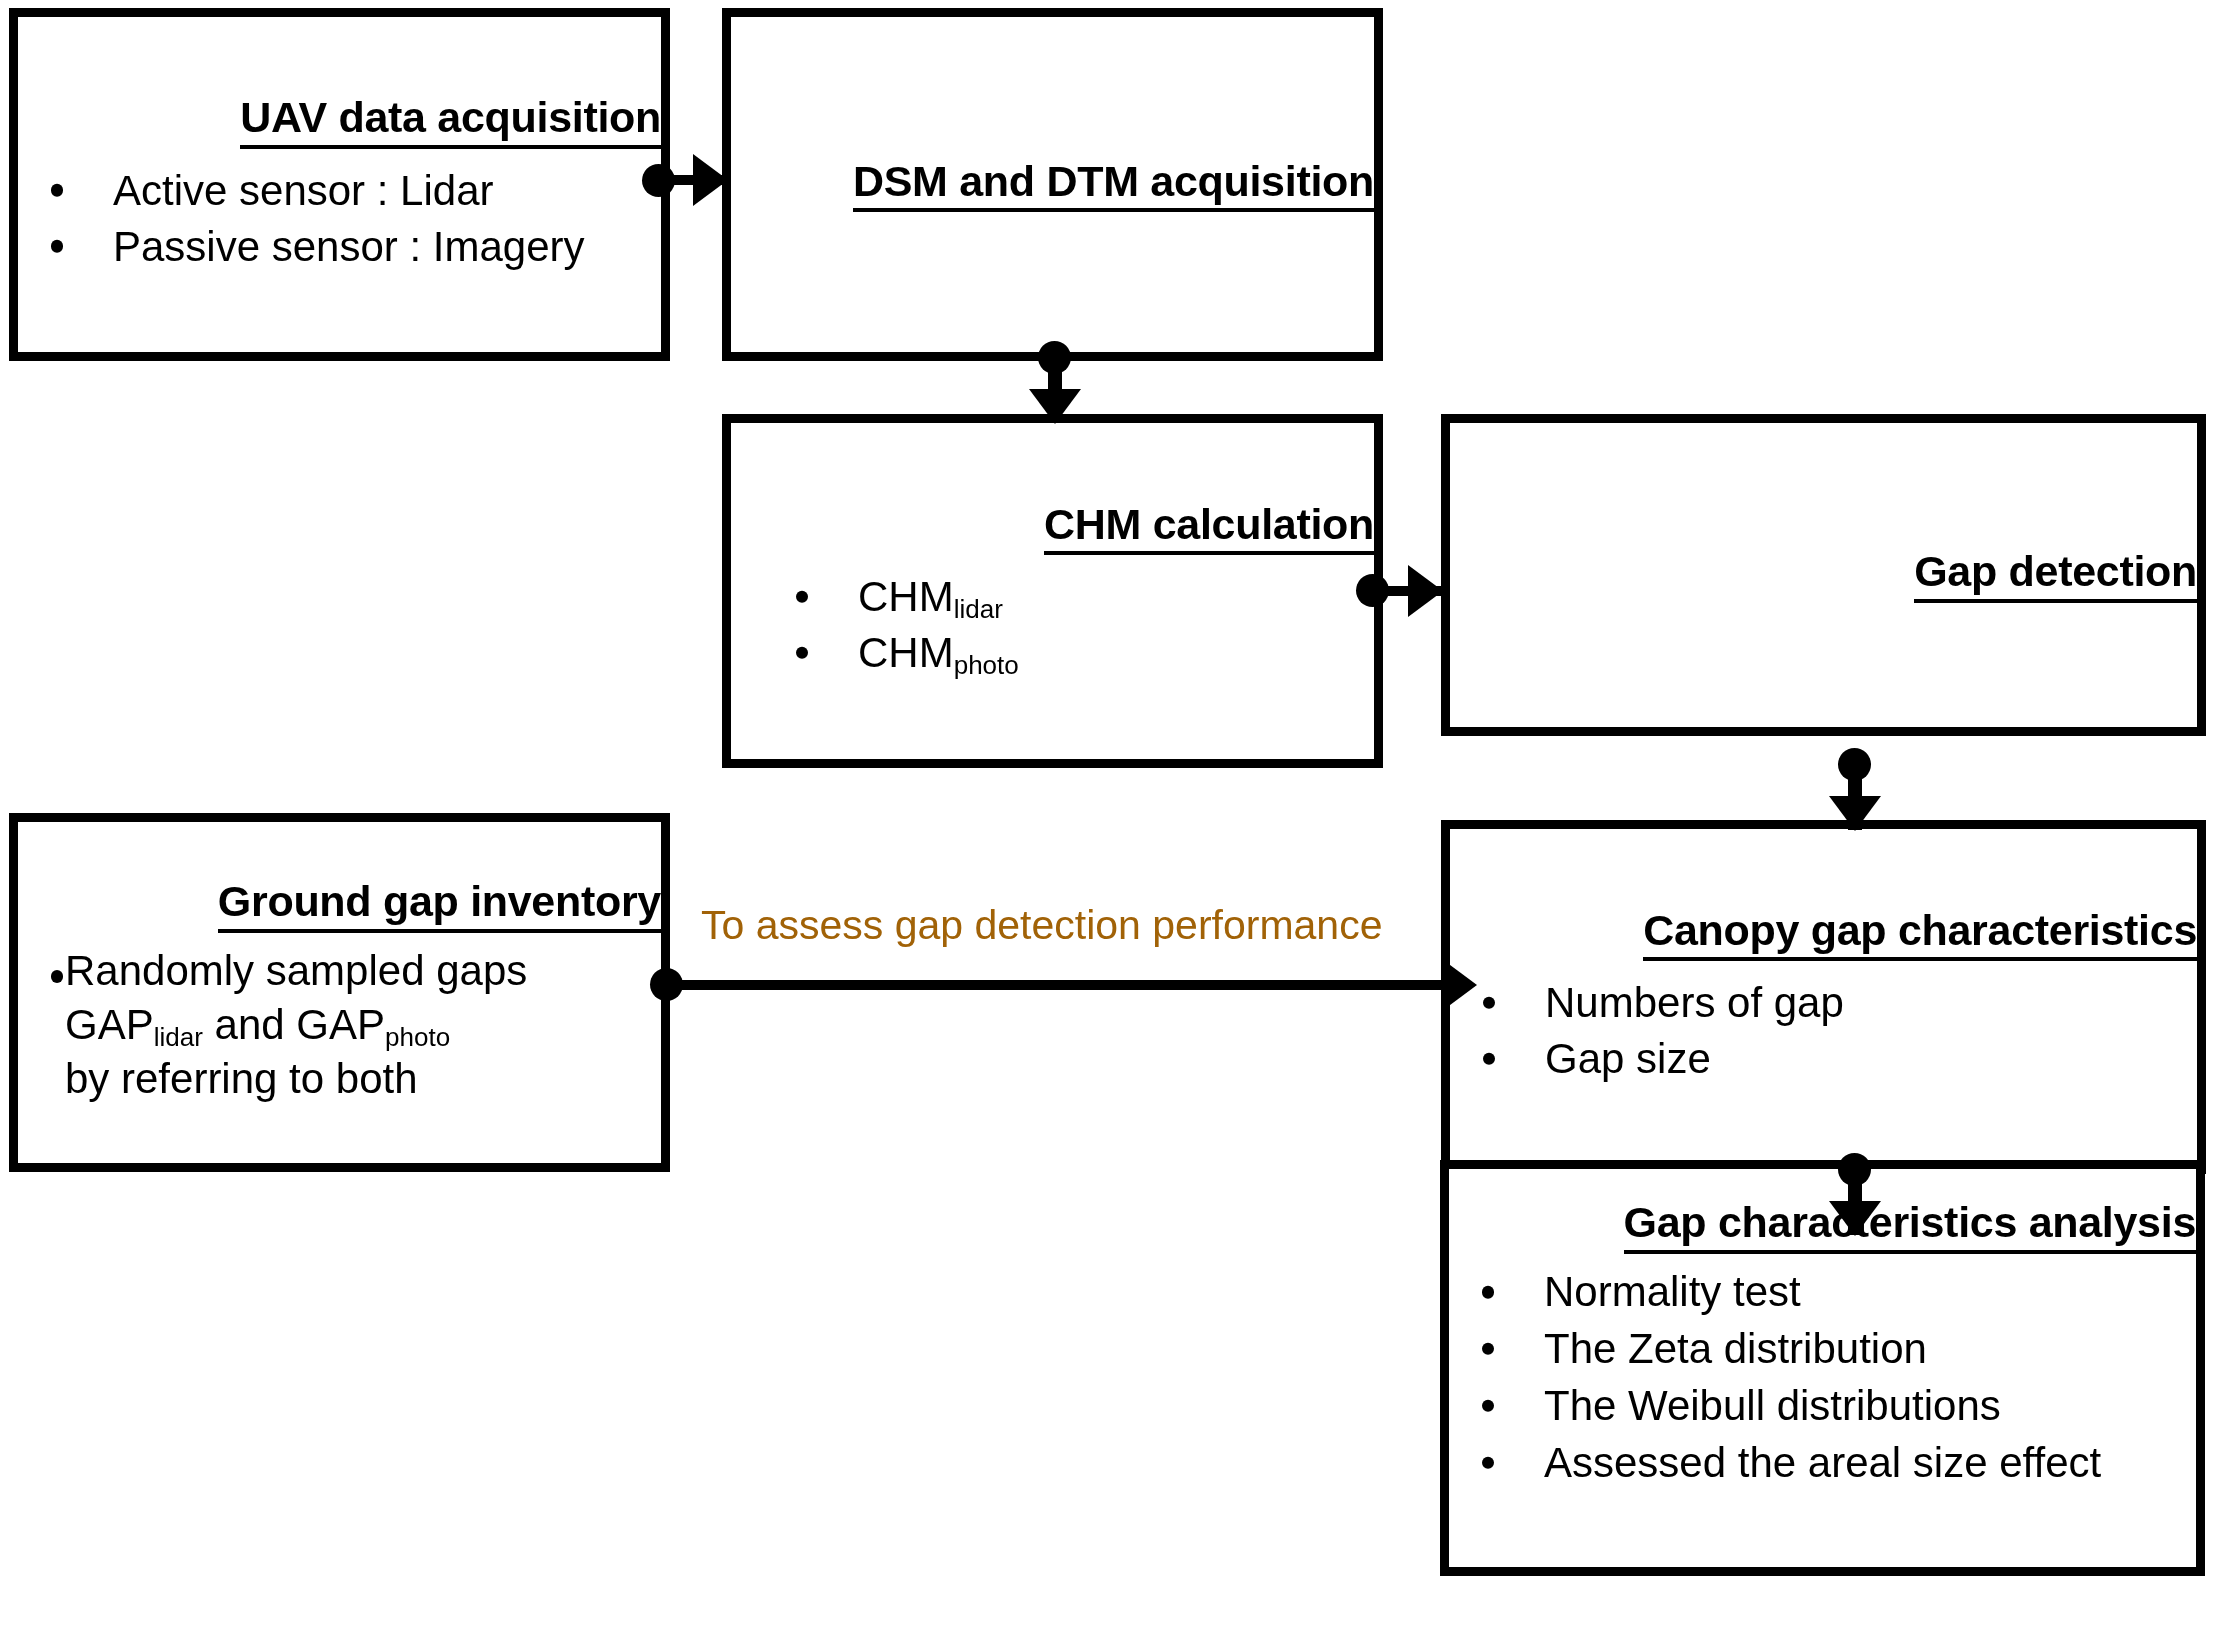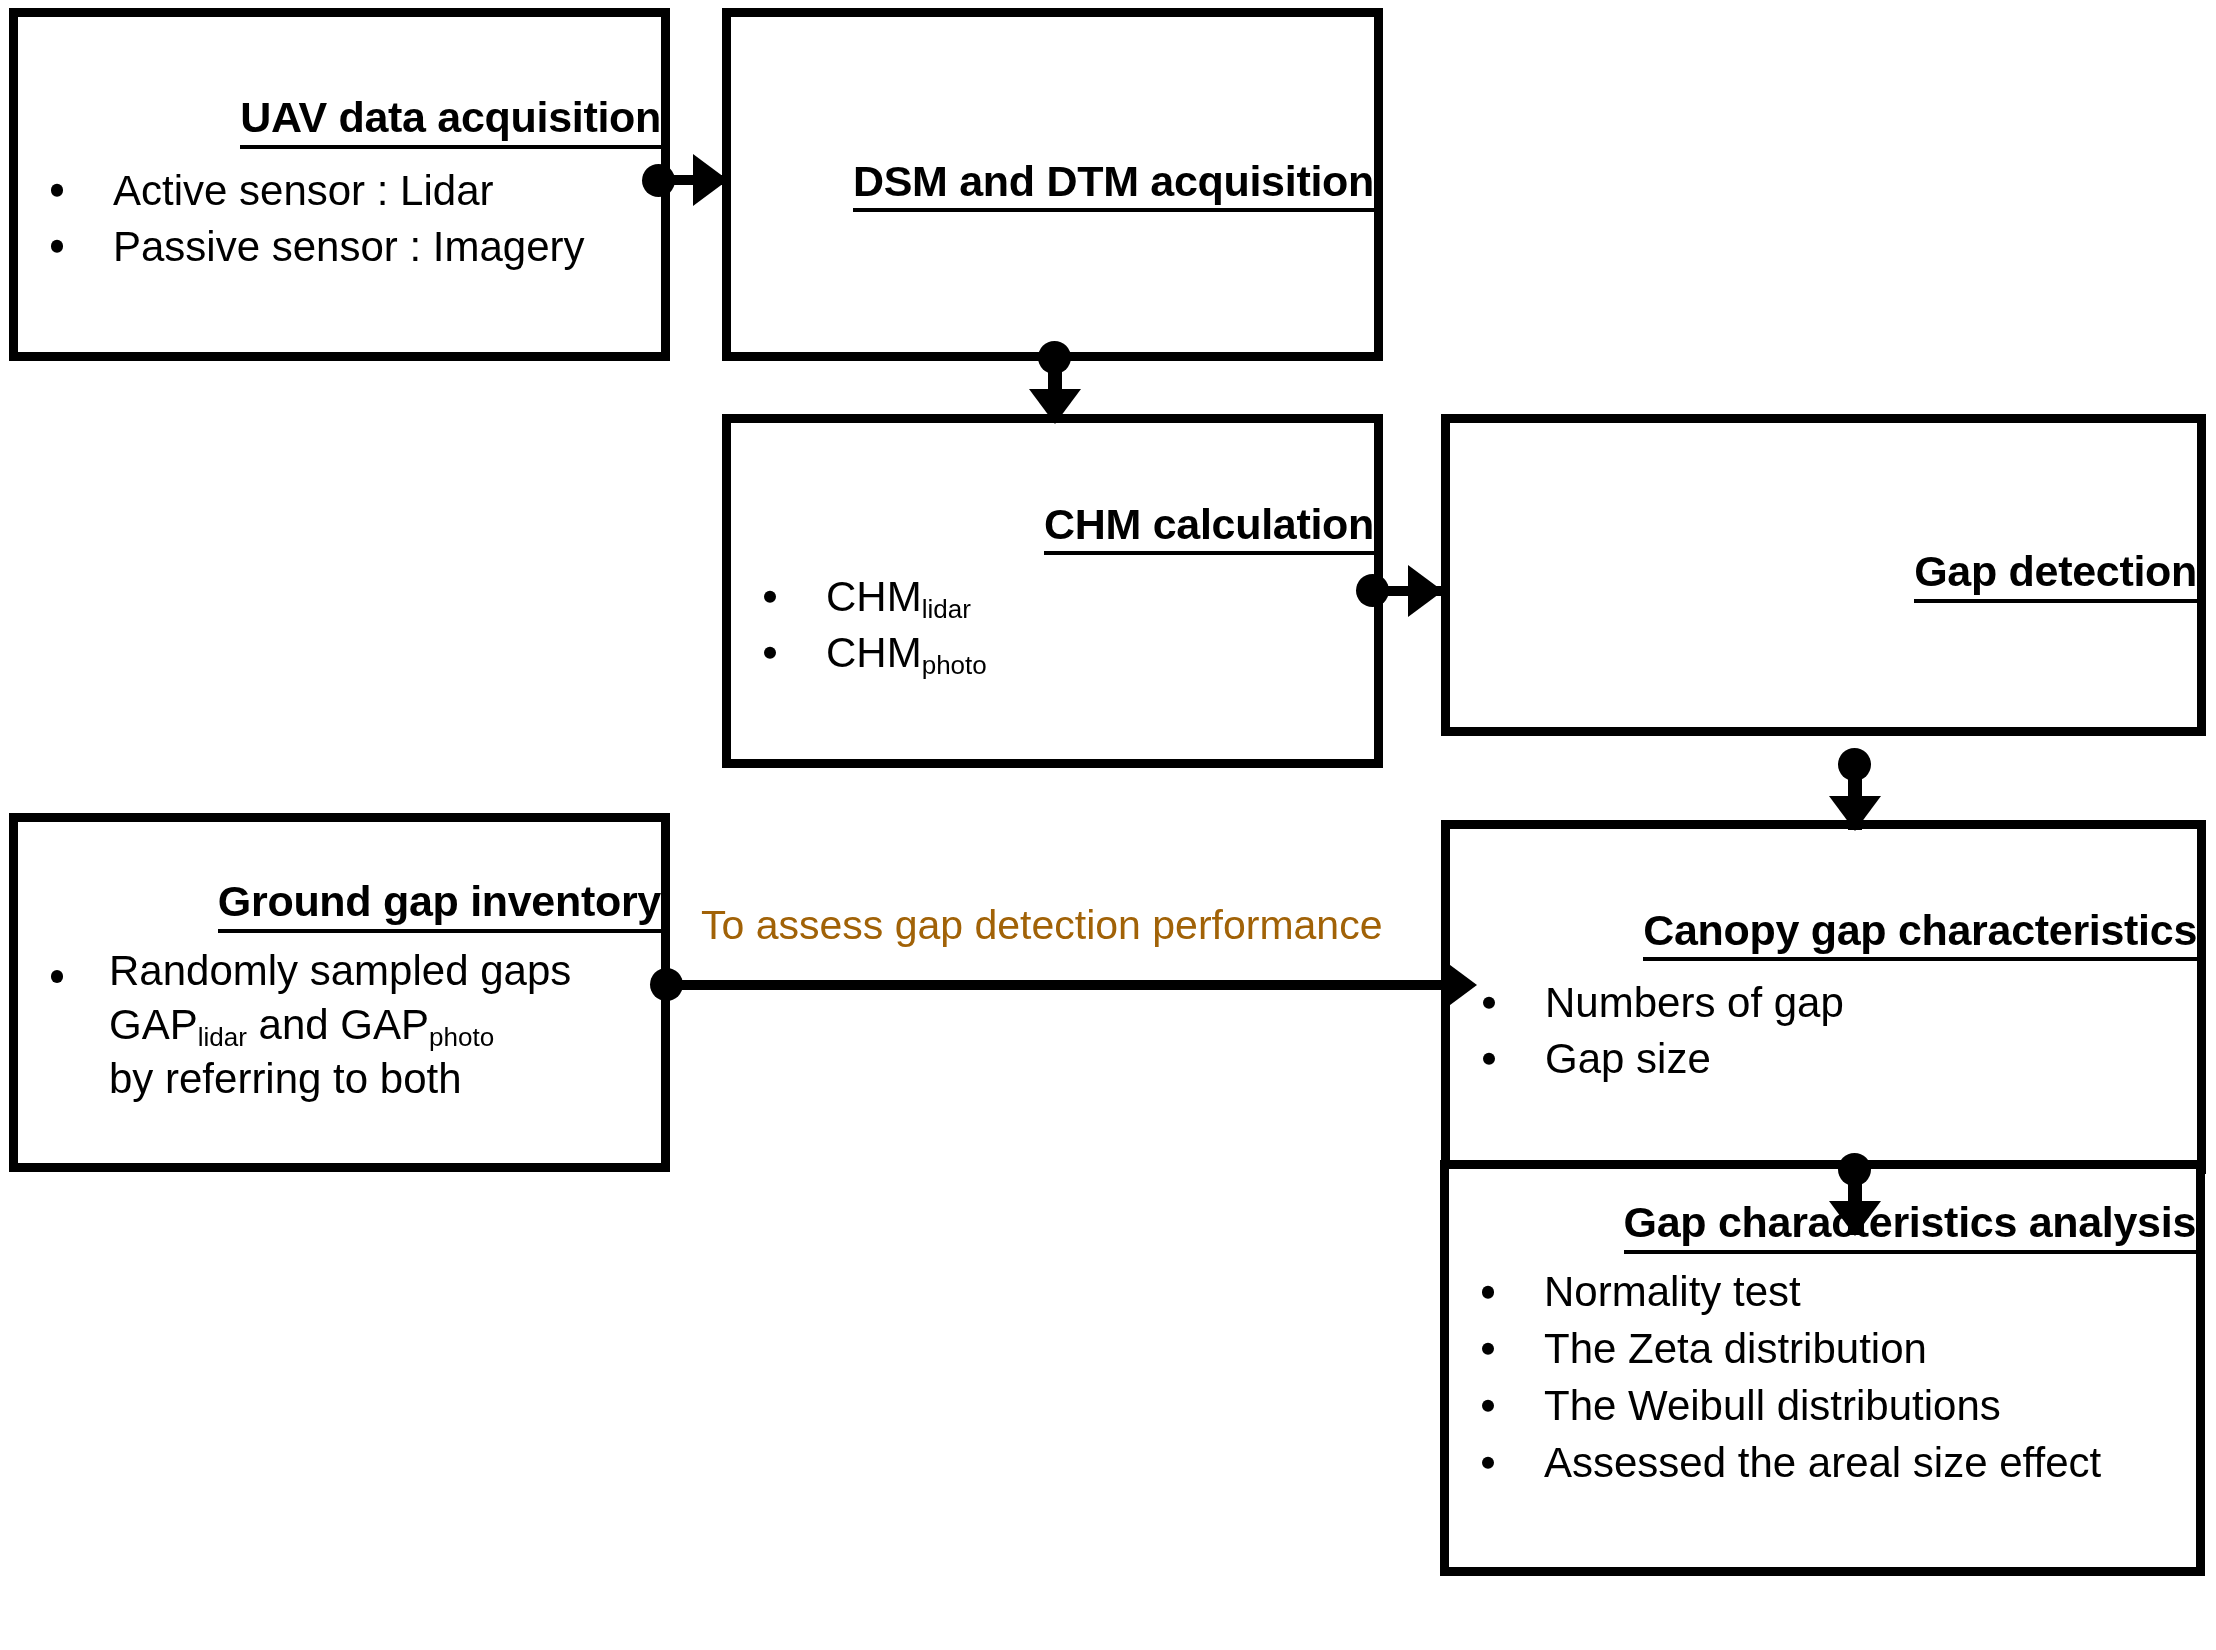--- a/index.html
+++ b/index.html
@@ -161,21 +161,21 @@
         <span class="ul">DSM and DTM acquisition</span>
       </div>
     </div>
   </div>
 
   <div class="node" style="left:722px; top:414px; width:661px; height:354px;">
     <div class="node-inner">
       <div class="node-title">
         <span class="ul">CHM calculation</span>
       </div>
-      <ul class="bullets" style="margin-top:14.7px;">
+      <ul class="bullets" style="margin-top:14.7px;margin-left:32px;">
         <li>
           <span class="dot"></span>
           <span>CHM</span><sub>lidar</sub>
         </li>
         <li>
           <span class="dot"></span>
           <span>CHM</span><sub>photo</sub>
         </li>
       </ul>
     </div>
@@ -188,21 +188,21 @@
       </div>
     </div>
   </div>
 
   <div class="node" style="left:9px; top:813px; width:661px; height:359px;">
     <div class="node-inner">
       <div class="node-title">
         <span class="ul">Ground gap inventory</span>
       </div>
       <ul class="bullets" style="margin-top:11.3px;">
-        <li class="multi" style="padding-left:91px;">
+        <li class="multi" style="padding-left:47px;">
           <span class="dot" style="top:26px; transform:none;"></span>
           <span class="wrapline">Randomly sampled gaps</span>
           <span class="wrapline"><span>GAP</span><sub>lidar</sub><span> and GAP</span><sub>photo</sub></span>
           <span class="wrapline">by referring to both</span>
         </li>
       </ul>
     </div>
   </div>
 
   <div class="node" style="left:1441px; top:820px; width:765px; height:354px;">

